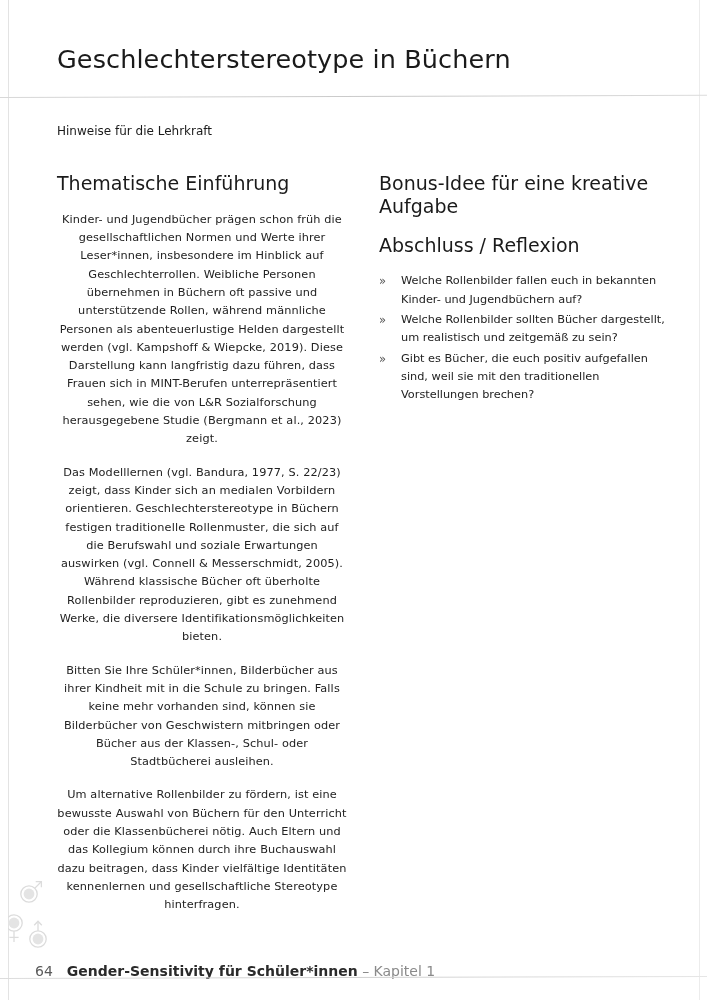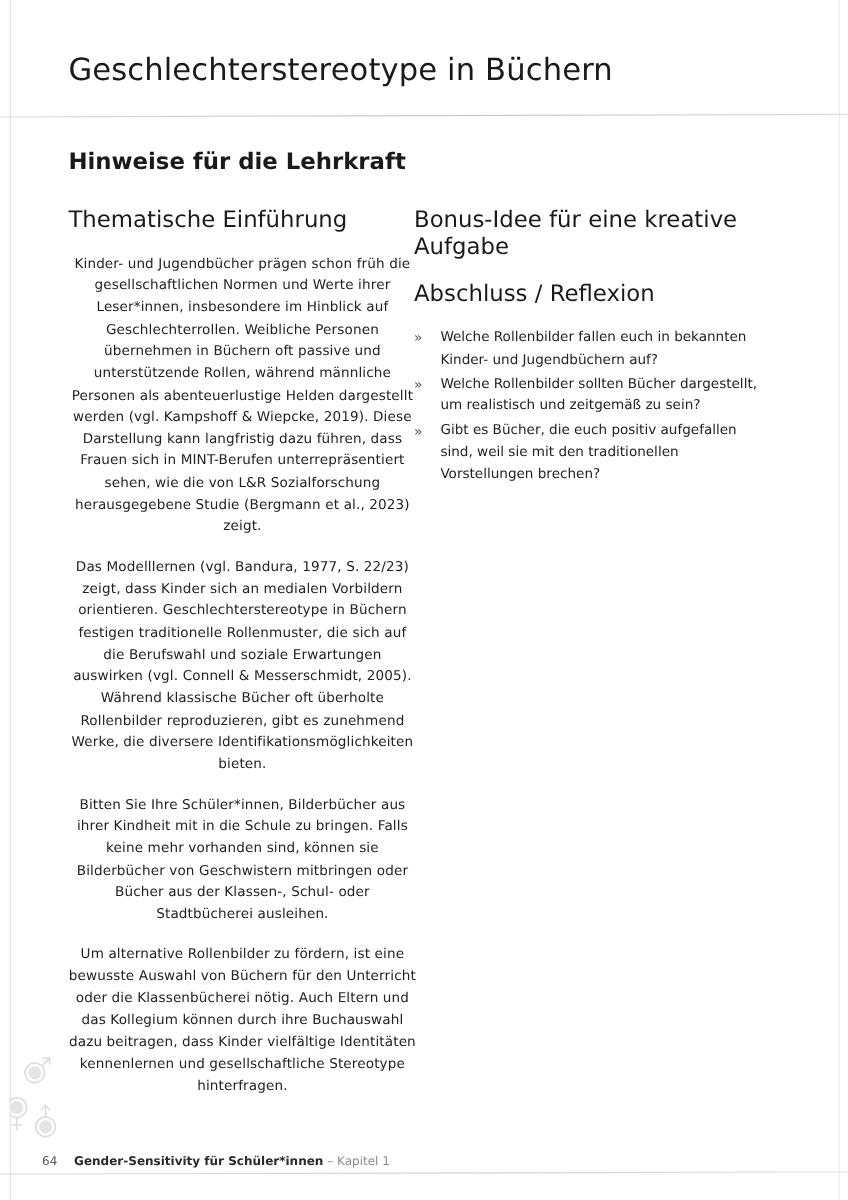--- a/index.html
+++ b/index.html
@@ -64,34 +64,34 @@
     background: linear-gradient(to right, #d8d8d8 0%, #c9c9c9 55%, #dcdcdc 100%);
     transform: rotate(-0.18deg);
     transform-origin: left center;
   }
 
   
   .h-section {
     position: absolute;
     left: 57px;
     top: 124px;
-    font-size: 19px;
-    font-weight: 700;
+    font-size: 12px;
+    font-weight: 400;
     color: #1a1a1a;
     white-space: nowrap;
   }
 
   
   .col {
     position: absolute;
     top: 172px;
     width: 290px;
   }
   .col-left  { left: 57px; }
-  .col-right { left: 345px; }
+  .col-right { left: 379px; }
 
   .h-sub {
     font-size: 19px;
     font-weight: 400;
     color: #1a1a1a;
     margin: 0 0 16px 0;
     line-height: 1.2;
   }
   .h-sub.spaced { margin-top: 16px; }
 
@@ -145,21 +145,21 @@
     width: 707px;
     height: 1px;
     background: linear-gradient(to right, #dddddd 0%, #cfcfcf 50%, #e6e6e6 100%);
     transform: rotate(-0.16deg);
     transform-origin: left center;
   }
   .footer-text {
     position: absolute;
     left: 35px;
     top: 963px;
-    font-size: 10px;
+    font-size: 14px;
     white-space: nowrap;
     color: #3a3a3a;
   }
   .footer-pageno {
     display: inline-block;
     color: #5a5a5a;
     font-weight: 400;
     margin-right: 14px;
   }
   .footer-title {

